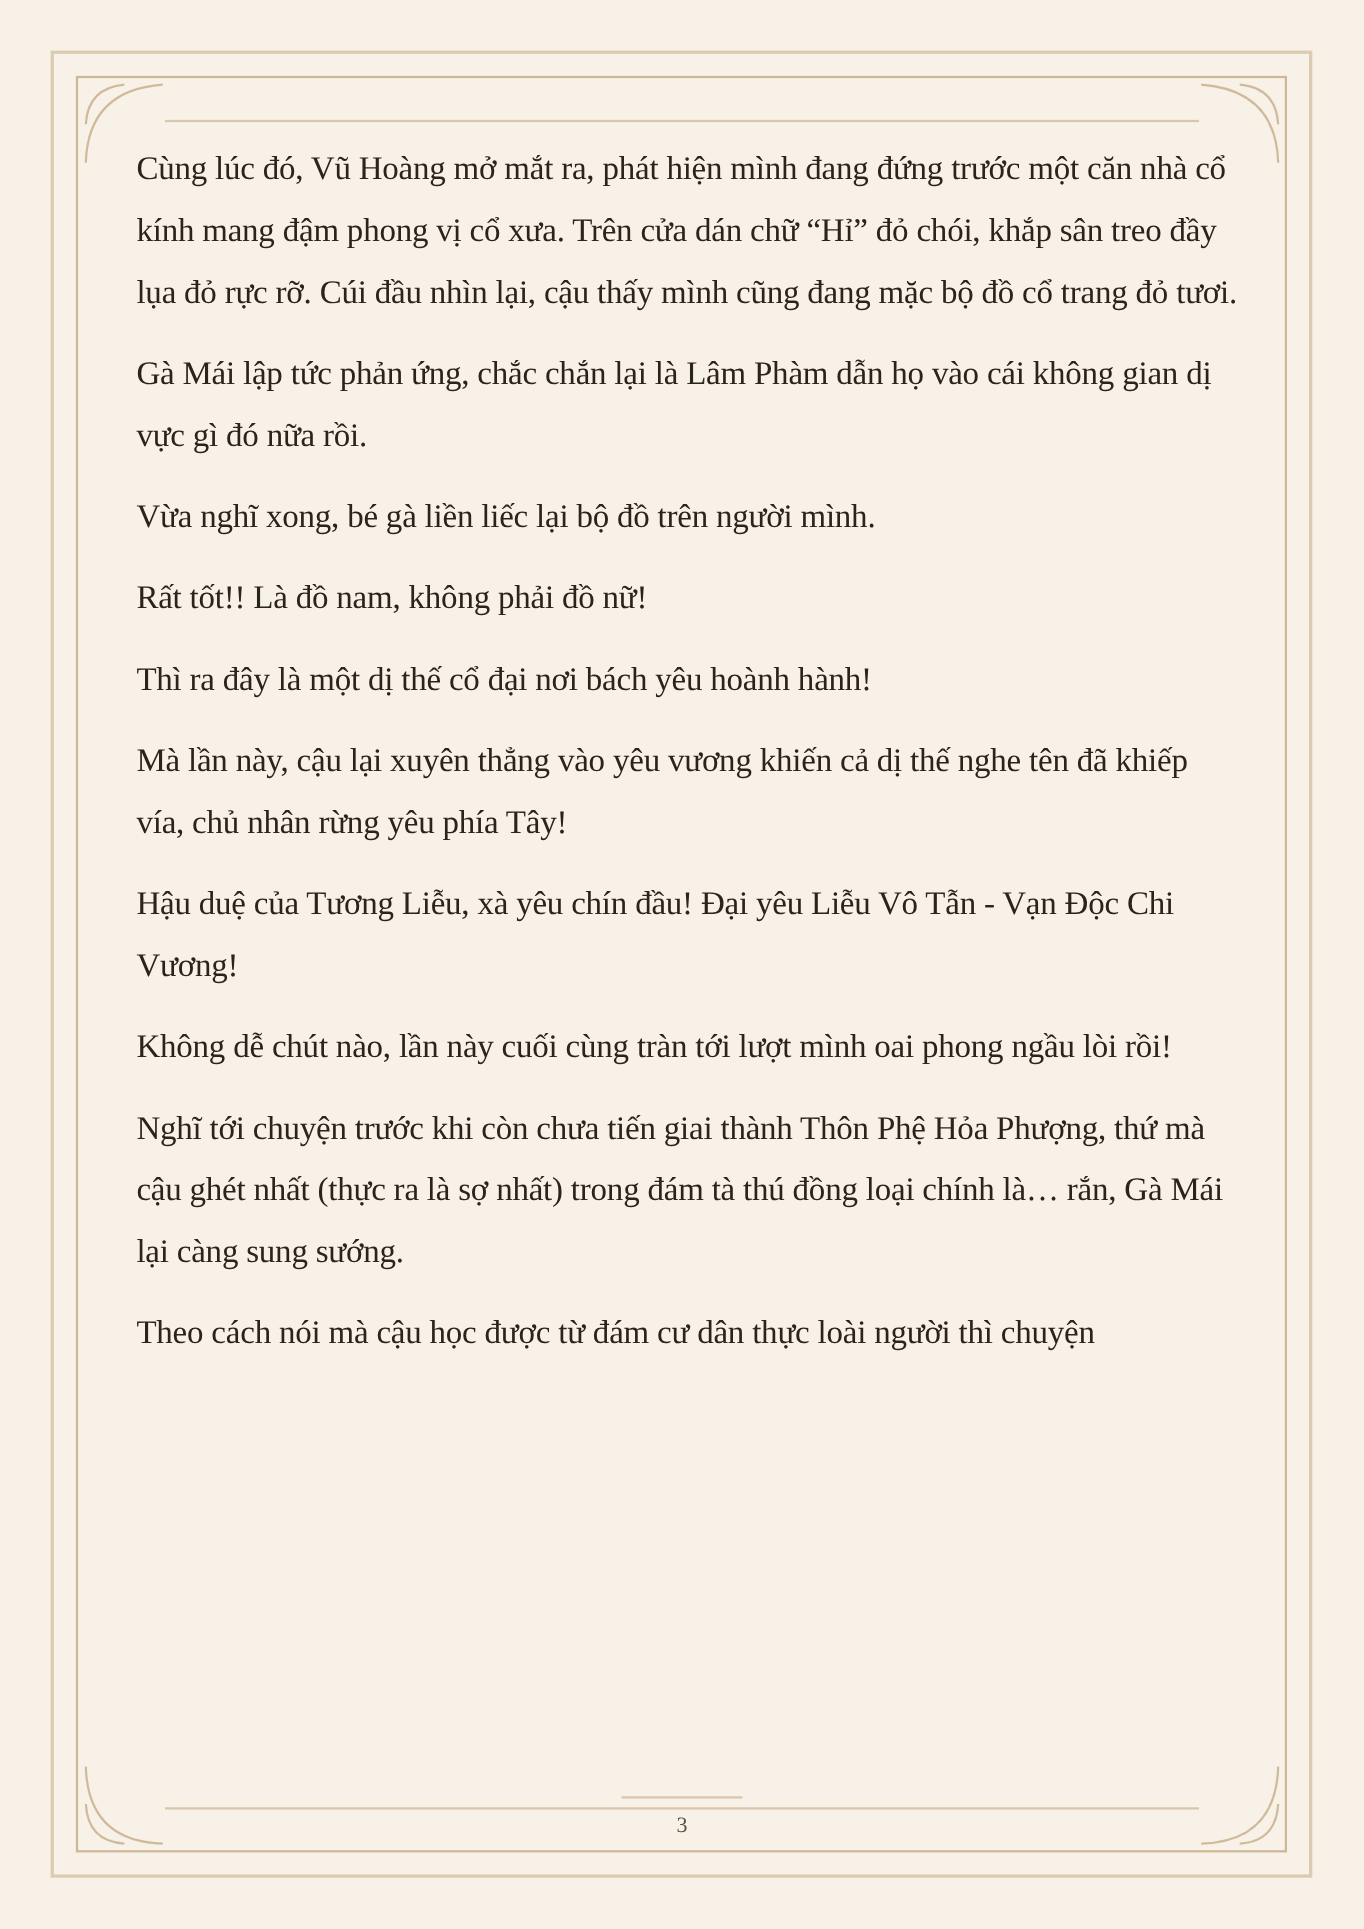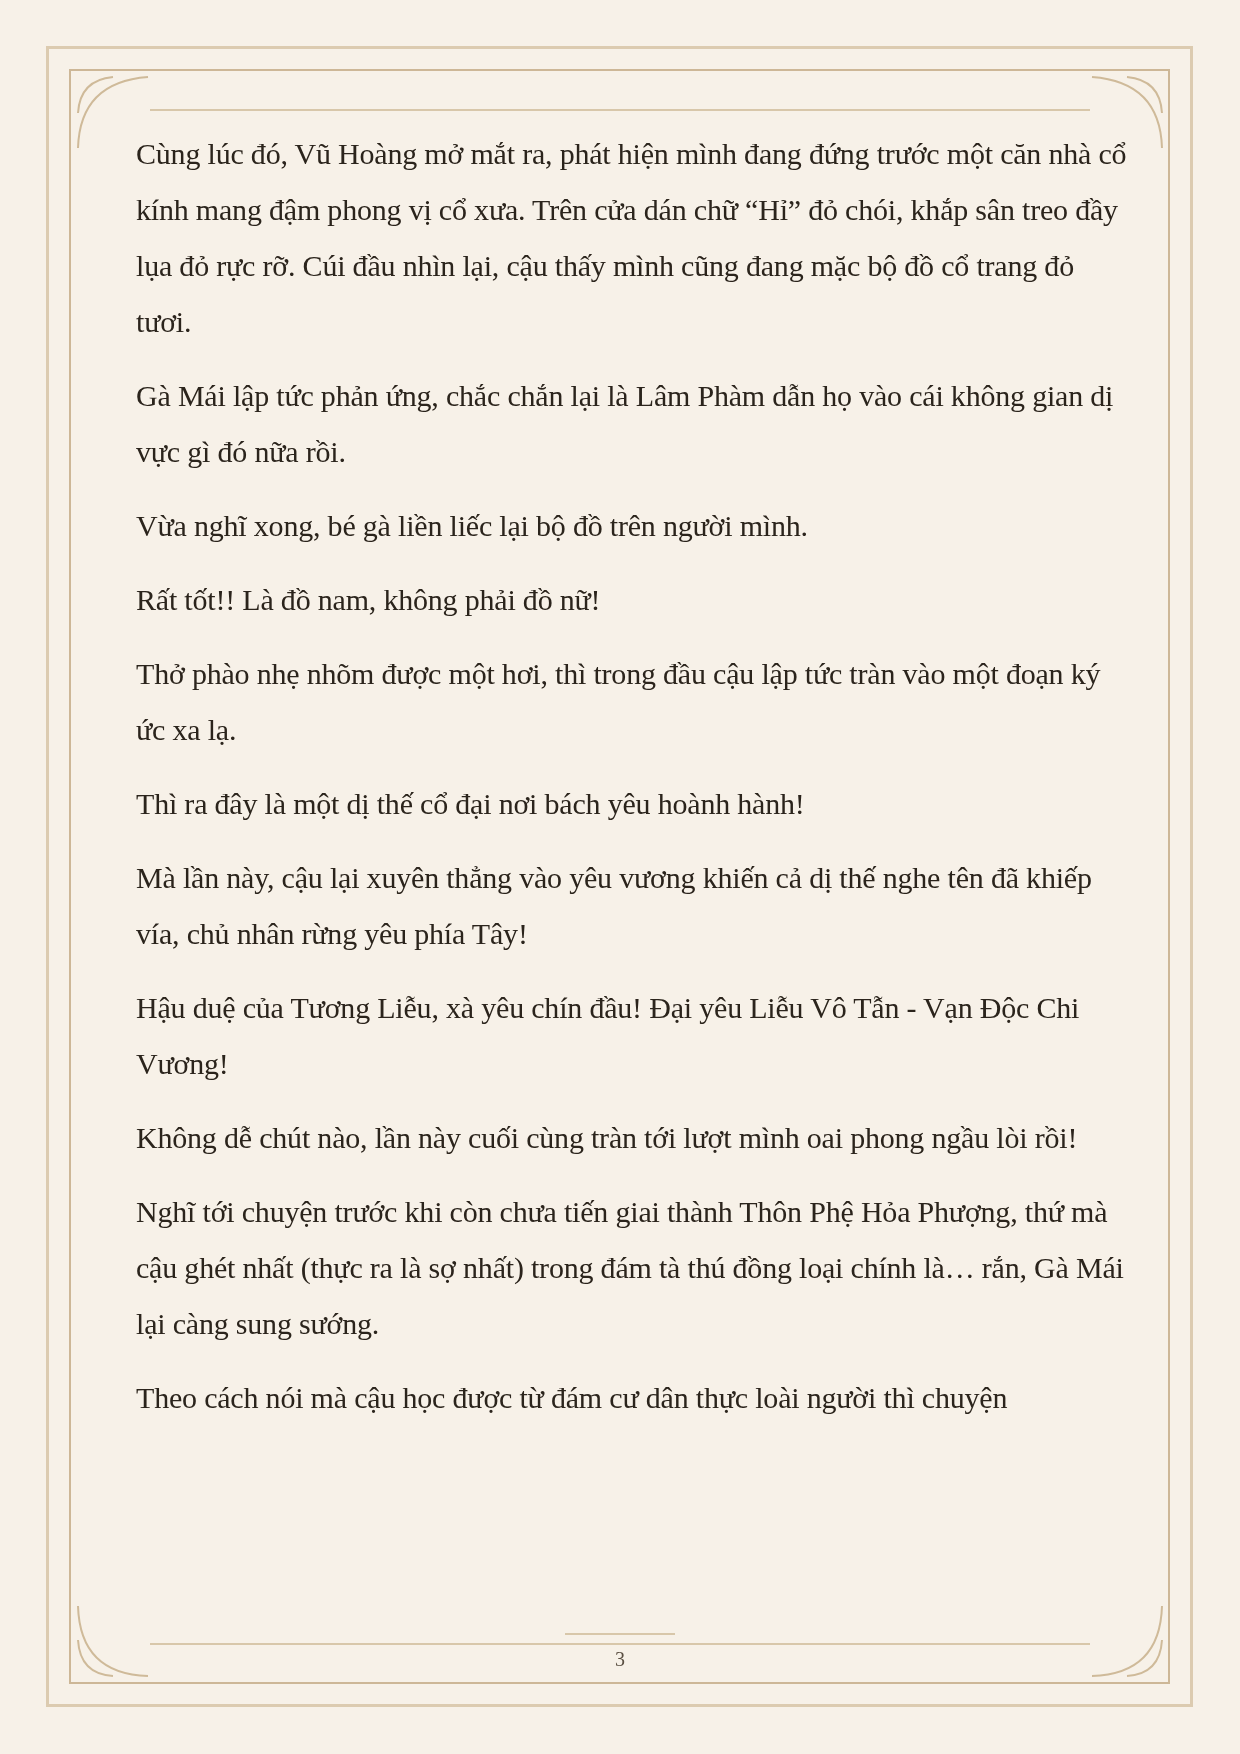--- a/index.html
+++ b/index.html
@@ -21,21 +21,21 @@
       border: 2px solid #cdb797;
     }
     .ornaments { position: absolute; left: 0; top: 0; width: 1240px; height: 1754px; pointer-events: none; }
     .rule {
       position: absolute; height: 2px; background: #d8c7aa;
     }
     .content {
       position: absolute; left: 120px; top: 126px; width: 1010px;
     }
     .para {
-      margin: 0 0 18px 16px;
+      margin: 0 0 18px 4px;
       font-size: 30px;
       line-height: 56px;
       letter-spacing: -0.2px;
     }
     .page-number {
       position: absolute; left: 0; width: 1240px; top: 1648px;
       text-align: center; font-size: 20px; color: #5a4f42;
     }
   </style>
 </head>
@@ -63,21 +63,20 @@
 
 <div class="rule" style="left:150px; top:109px; width:940px;"></div>
 <div class="rule" style="left:150px; top:1643px; width:940px;"></div>
 <div class="rule" style="left:565px; top:1633px; width:110px;"></div>
 
 <div class="content">
   <p class="para">Cùng lúc đó, Vũ Hoàng mở mắt ra, phát hiện mình đang đứng trước một căn nhà cổ kính mang đậm phong vị cổ xưa. Trên cửa dán chữ “Hỉ” đỏ chói, khắp sân treo đầy lụa đỏ rực rỡ. Cúi đầu nhìn lại, cậu thấy mình cũng đang mặc bộ đồ cổ trang đỏ tươi.</p>
   <p class="para">Gà Mái lập tức phản ứng, chắc chắn lại là Lâm Phàm dẫn họ vào cái không gian dị vực gì đó nữa rồi.</p>
   <p class="para">Vừa nghĩ xong, bé gà liền liếc lại bộ đồ trên người mình.</p>
   <p class="para">Rất tốt!! Là đồ nam, không phải đồ nữ!</p>
-  <p class="para">Thở phào nhẹ nhõm được một hơi, thì trong đầu cậu lập tức tràn vào một đoạn ký ức xa lạ.</p>
   <p class="para">Thì ra đây là một dị thế cổ đại nơi bách yêu hoành hành!</p>
   <p class="para">Mà lần này, cậu lại xuyên thẳng vào yêu vương khiến cả dị thế nghe tên đã khiếp vía, chủ nhân rừng yêu phía Tây!</p>
   <p class="para">Hậu duệ của Tương Liễu, xà yêu chín đầu! Đại yêu Liễu Vô Tẫn - Vạn Độc Chi Vương!</p>
   <p class="para">Không dễ chút nào, lần này cuối cùng tràn tới lượt mình oai phong ngầu lòi rồi!</p>
   <p class="para">Nghĩ tới chuyện trước khi còn chưa tiến giai thành Thôn Phệ Hỏa Phượng, thứ mà cậu ghét nhất (thực ra là sợ nhất) trong đám tà thú đồng loại chính là… rắn, Gà Mái lại càng sung sướng.</p>
   <p class="para">Theo cách nói mà cậu học được từ đám cư dân thực loài người thì chuyện</p>
 </div>
 
 <div class="page-number">3</div>
 

